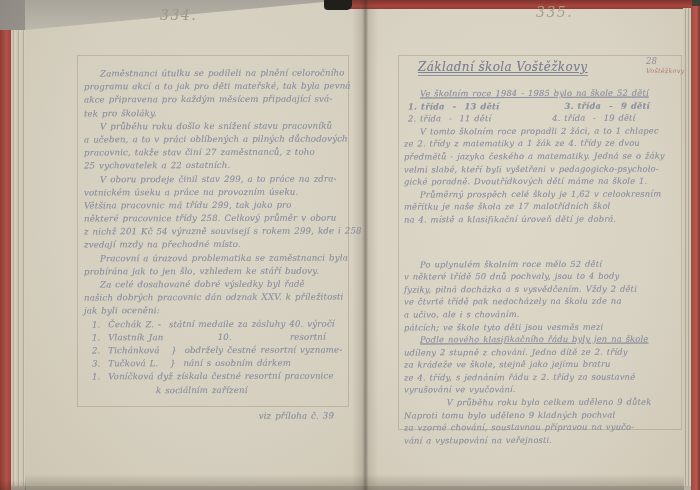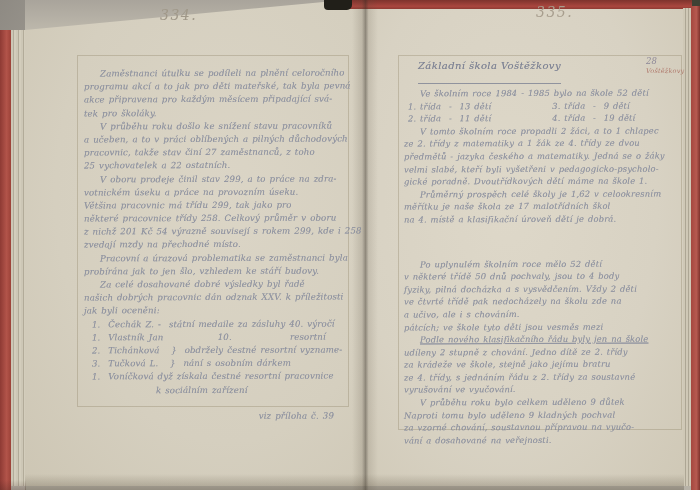--- a/index.html
+++ b/index.html
@@ -59,23 +59,23 @@
   .hw{white-space:pre;height:13.2px;overflow:visible;
     font-style:italic;font-size:8.6px;letter-spacing:.15px;word-spacing:1px;
     color:#868b9c;opacity:.88;text-shadow:0 0 .5px rgba(134,139,156,.7);
     transform:rotate(-.2deg);}
   .lines{position:absolute;}
   .lines-left{left:84px;top:68px;width:262px;}
   .lines-right{left:404px;top:88px;width:274px;}
   .lines-right .hw{height:12.6px;font-size:8.4px;}
   .hw.a-r{text-align:right;padding-right:12px;}
   .heading{position:absolute;left:418px;top:60px;
-    font-style:italic;font-size:10px;letter-spacing:.4px;
+    font-style:italic;font-size:12px;letter-spacing:.4px;
     color:#7d8294;border-bottom:1px solid rgba(125,130,148,.8);
-    padding-bottom:12px;text-shadow:0 0 .5px rgba(125,130,148,.6);}
+    padding-bottom:1px;text-shadow:0 0 .5px rgba(125,130,148,.6);text-decoration:underline;}
   .corner-note{position:absolute;left:646px;top:56px;width:60px;text-align:left;}
   .corner-note .num{font-style:italic;font-size:8.5px;color:#8d8898;display:block;}
   .corner-note .word{font-style:italic;font-size:6.5px;color:#b07a6d;display:block;margin-top:1px;letter-spacing:.2px;}
 </style>
 </head>
 <body>
 
 <div class="stage">
 
   <div class="bg-top"></div>
@@ -132,43 +132,43 @@
       <div class="hw" style="padding-left: 8px;">1.  Čechák Z. -  státní medaile za zásluhy 40. výročí</div>
       <div class="hw" style="padding-left: 8px;">1.  Vlastník Jan              10.               resortní</div>
       <div class="hw" style="padding-left: 8px;">2.  Tichánková   }  obdržely čestné resortní vyzname-</div>
       <div class="hw" style="padding-left: 8px;">3.  Tučková L.   }  nání s osobním dárkem</div>
       <div class="hw" style="padding-left: 8px;">1.  Voníčková dyž získala čestné resortní pracovnice</div>
       <div class="hw" style="padding-left: 72px;">k sociálním zařízení</div>
       <div class="hw"> </div>
       <div class="hw a-r">viz příloha č. 39</div>
     </div>
   <div id="rightLines" class="lines lines-right">
-      <div class="hw" style="padding-left: 16px;">Ve školním roce 1984 - 1985 bylo na škole 52 dětí</div>
-      <div class="hw" style="padding-left: 4px;">1. třída  -  13 dětí                3. třída  -  9 dětí</div>
+      <div class="hw" style="padding-left: 16px; text-decoration: underline;">Ve školním roce 1984 - 1985 bylo na škole 52 dětí</div>
+      <div class="hw" style="padding-left: 4px; font-weight: bold;">1. třída  -  13 dětí                3. třída  -  9 dětí</div>
       <div class="hw" style="padding-left: 4px;">2. třída  -  11 dětí                4. třída  -  19 dětí</div>
       <div class="hw" style="padding-left: 16px;">V tomto školním roce propadli 2 žáci, a to 1 chlapec</div>
       <div class="hw">ze 2. třídy z matematiky a 1 žák ze 4. třídy ze dvou</div>
       <div class="hw">předmětů - jazyka českého a matematiky. Jedná se o žáky</div>
       <div class="hw">velmi slabé, kteří byli vyšetřeni v pedagogicko-psycholo-</div>
       <div class="hw">gické poradně. Dvoutřídkových dětí máme na škole 1.</div>
       <div class="hw" style="padding-left: 16px;">Průměrný prospěch celé školy je 1,62 v celookresním</div>
       <div class="hw">měřítku je naše škola ze 17 malotřídních škol</div>
       <div class="hw">na 4. místě a klasifikační úroveň dětí je dobrá.</div>
       <div class="hw" style="padding-left: 16px; margin-top: 32px;">Po uplynulém školním roce mělo 52 dětí</div>
       <div class="hw">v některé třídě 50 dnů pochvaly, jsou to 4 body</div>
       <div class="hw">fyziky, pilná docházka a s vysvědčením. Vždy 2 děti</div>
       <div class="hw">ve čtvrté třídě pak nedocházely na školu zde na</div>
       <div class="hw">a učivo, ale i s chováním.</div>
       <div class="hw">pátcích; ve škole tyto děti jsou vesměs mezi</div>
       <div class="hw" style="padding-left: 16px; text-decoration: underline;">Podle nového klasifikačního řádu byly jen na škole</div>
       <div class="hw">udíleny 2 stupně z chování. Jedno dítě ze 2. třídy</div>
       <div class="hw">za krádeže ve škole, stejně jako jejímu bratru</div>
       <div class="hw">ze 4. třídy, s jednáním řádu z 2. třídy za soustavné</div>
       <div class="hw">vyrušování ve vyučování.</div>
-      <div class="hw" style="padding-left: 16px;">V průběhu roku bylo celkem uděleno 9 důtek</div>
+      <div class="hw" style="padding-left: 16px; text-align: center;">V průběhu roku bylo celkem uděleno 9 důtek</div>
       <div class="hw">Naproti tomu bylo uděleno 9 kladných pochval</div>
       <div class="hw">za vzorné chování, soustavnou přípravou na vyučo-</div>
-      <div class="hw">vání a dosahované na veřejnosti.</div>
+      <div class="hw">vání a vystupování na veřejnosti.</div>
     </div>
 
   <div class="shadow-bottom"></div>
   <div class="shadow-bottom2"></div>
 </div>
 
 </body></html>

